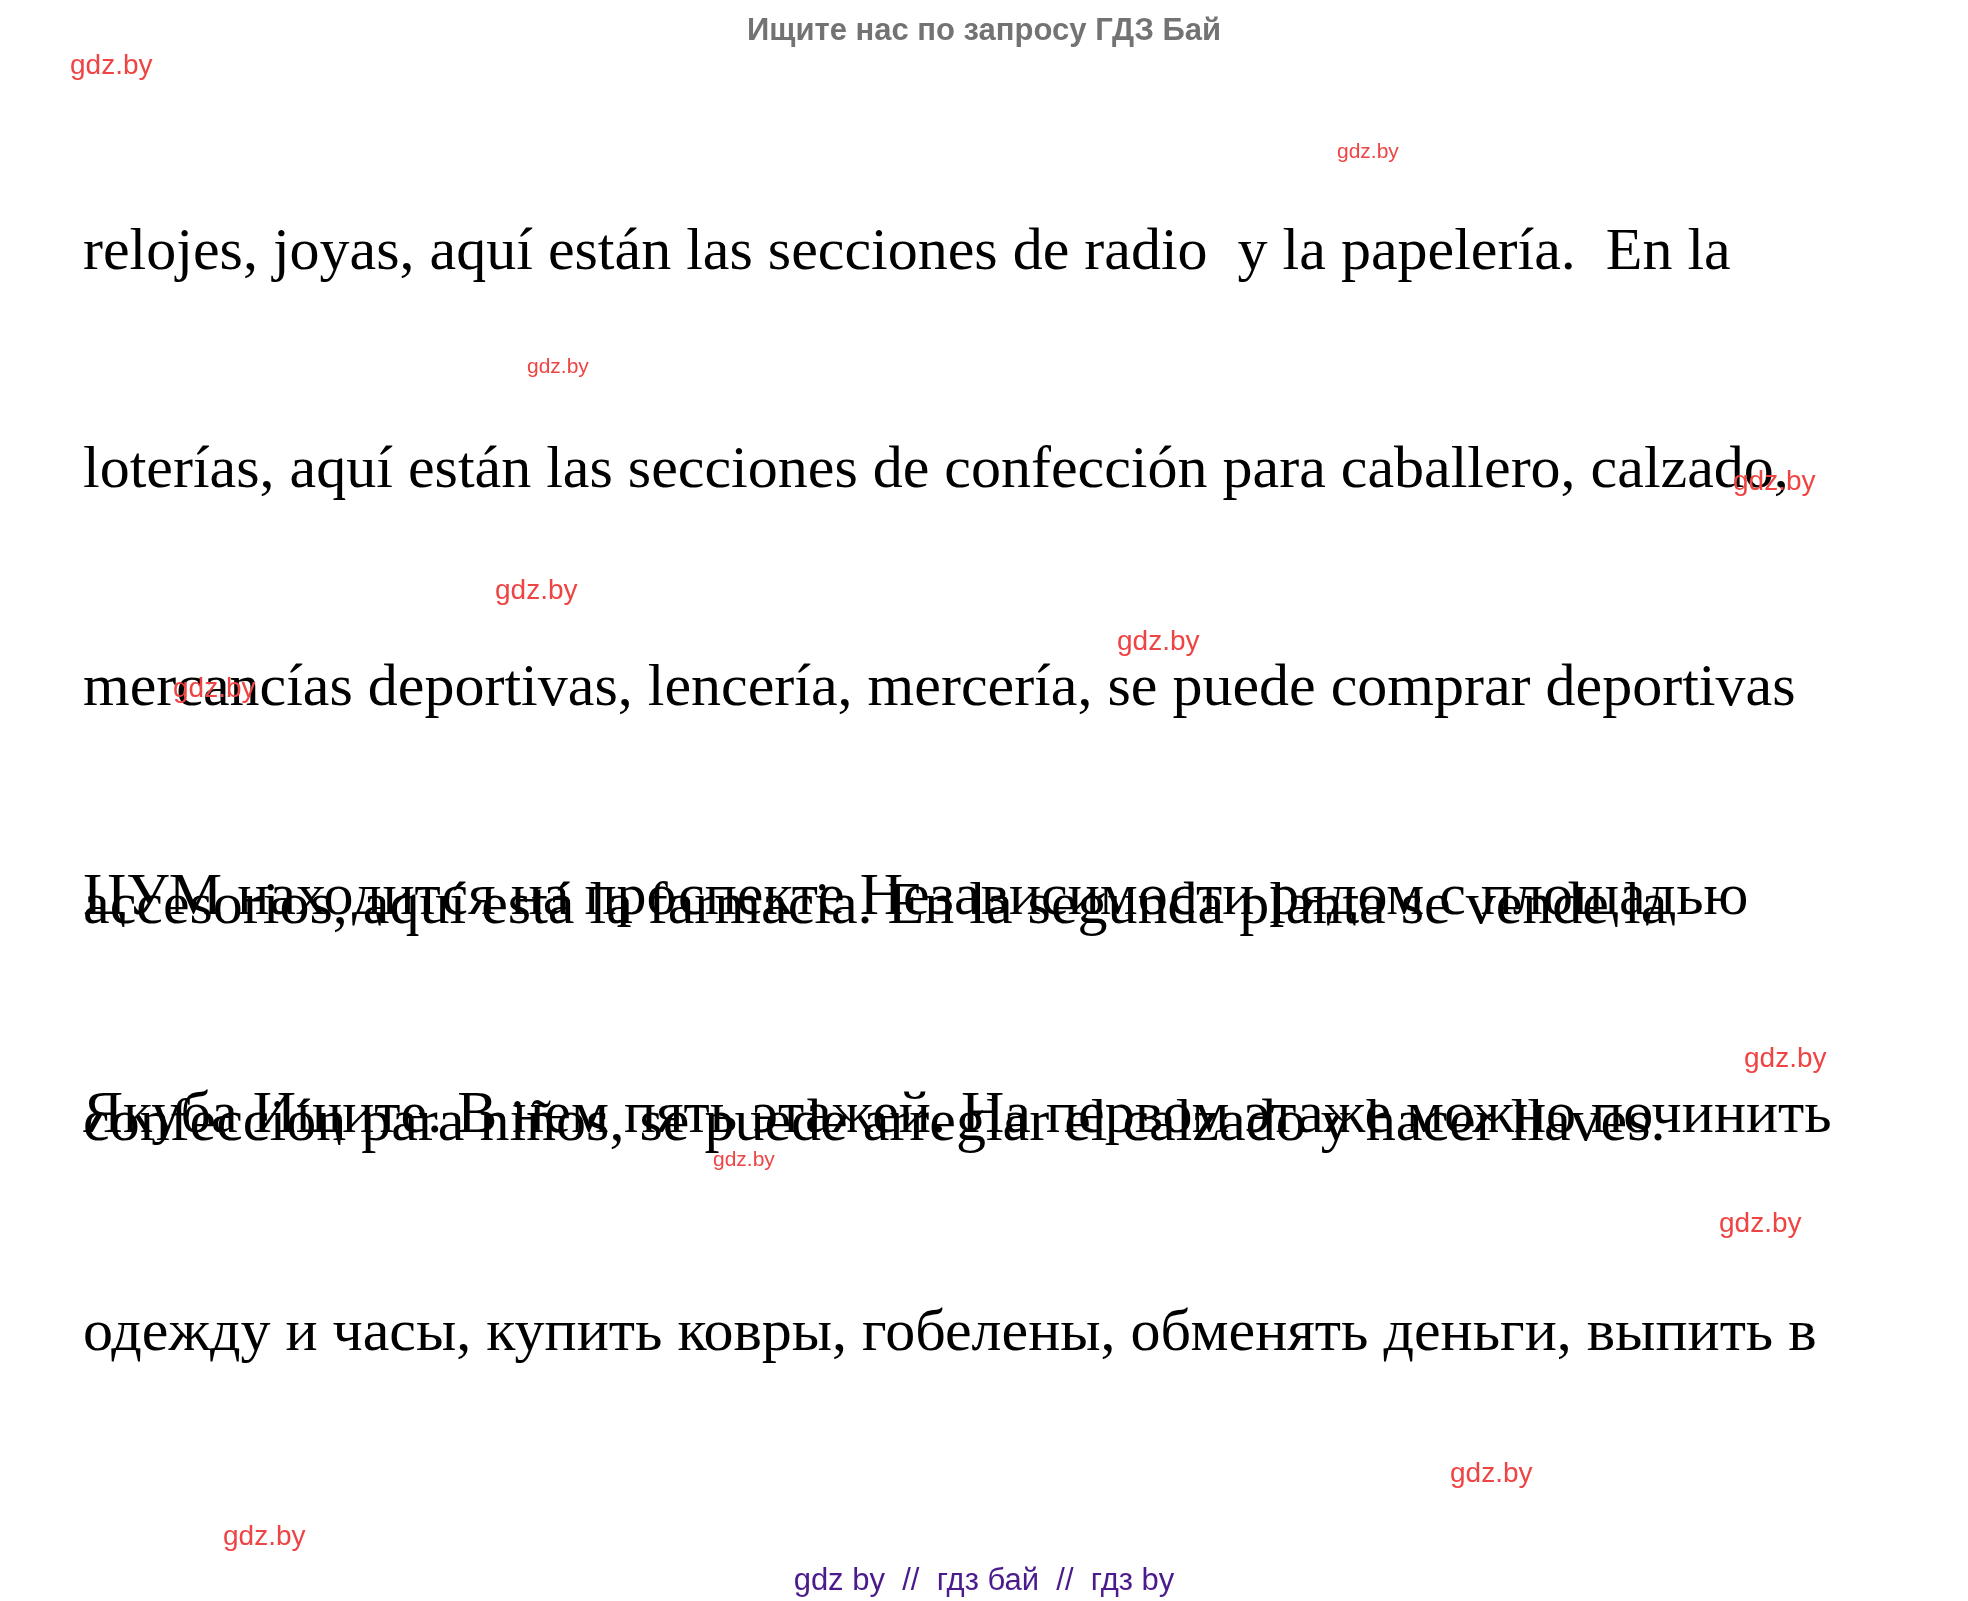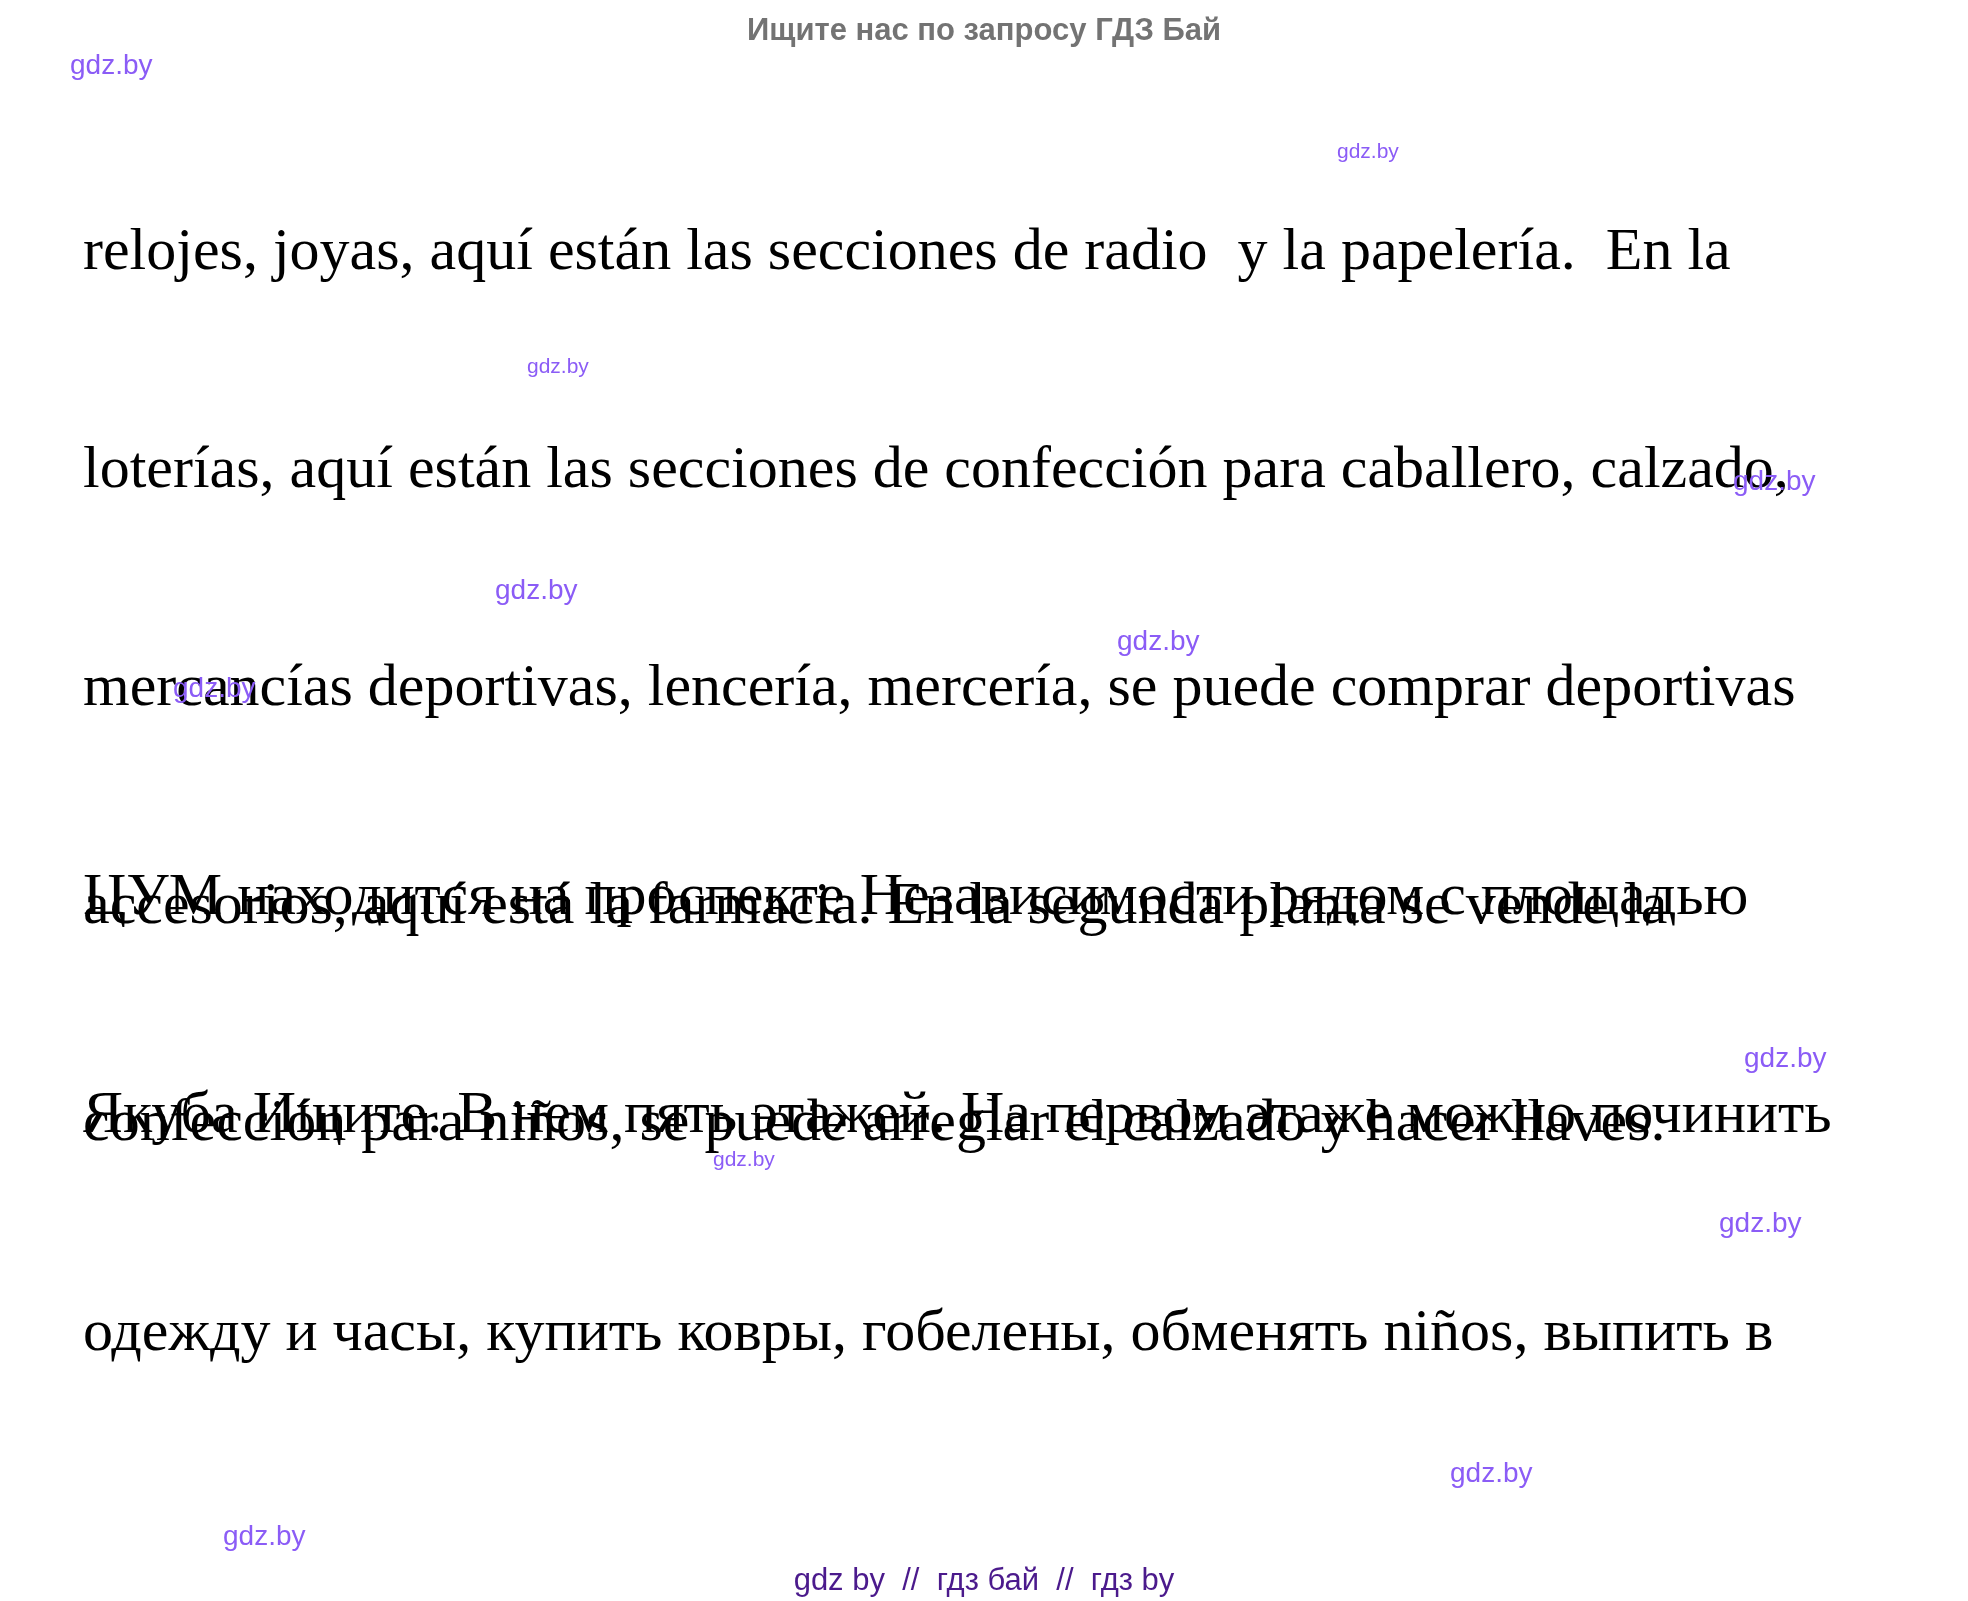--- a/index.html
+++ b/index.html
@@ -10,21 +10,21 @@
     font-size: 31px; line-height: 36px; color: #737373; font-weight: bold;
   }
   .para {
     position: absolute; left: 83px; margin: 0;
     font-family: "Liberation Serif", serif; font-size: 60px;
     line-height: 72.6px; color: #000000; white-space: pre;
   }
   .para .line { display: block; height: 72.6px; }
   .wm {
     position: absolute; font-family: "Liberation Sans", sans-serif;
-    color: #8b5cf6; font-size: 28px; line-height: 30px; white-space: nowrap;
+    color: #ef4444; font-size: 28px; line-height: 30px; white-space: nowrap;
   }
   .wm.small { font-size: 21px; line-height: 22px; }
   .footer {
     position: absolute; left: 0; width: 1968px; top: 1562px; height: 36px;
     text-align: center; font-family: "Liberation Sans", sans-serif;
     font-size: 31px; line-height: 36px; color: #4b1a8c; white-space: pre;
   }
 </style>
 </head>
 <body>
@@ -35,21 +35,21 @@
   <span class="line">relojes, joyas, aquí están las secciones de radio  y la papelería.  En la</span>
   <span class="line">loterías, aquí están las secciones de confección para caballero, calzado,</span>
   <span class="line">mercancías deportivas, lencería, mercería, se puede comprar deportivas</span>
   <span class="line">accesorios, aquí está la farmacia. En la segunda planta se vende la</span>
   <span class="line">confección para niños, se puede arreglar el calzado y hacer llaves.</span>
 </div>
 
 <div class="para" style="top: 713px;">
   <span class="line">ЦУМ находится на проспекте Независимости рядом с площадью</span>
   <span class="line">Якуба Ищите. В нем пять этажей. На первом этаже можно починить</span>
-  <span class="line">одежду и часы, купить ковры, гобелены, обменять niños, выпить в</span>
+  <span class="line">одежду и часы, купить ковры, гобелены, обменять деньги, выпить в</span>
   
   
   
   
   
   
   
 </div>
 
 <div class="wm" style="left: 70px; top: 50px;">gdz.by</div>

